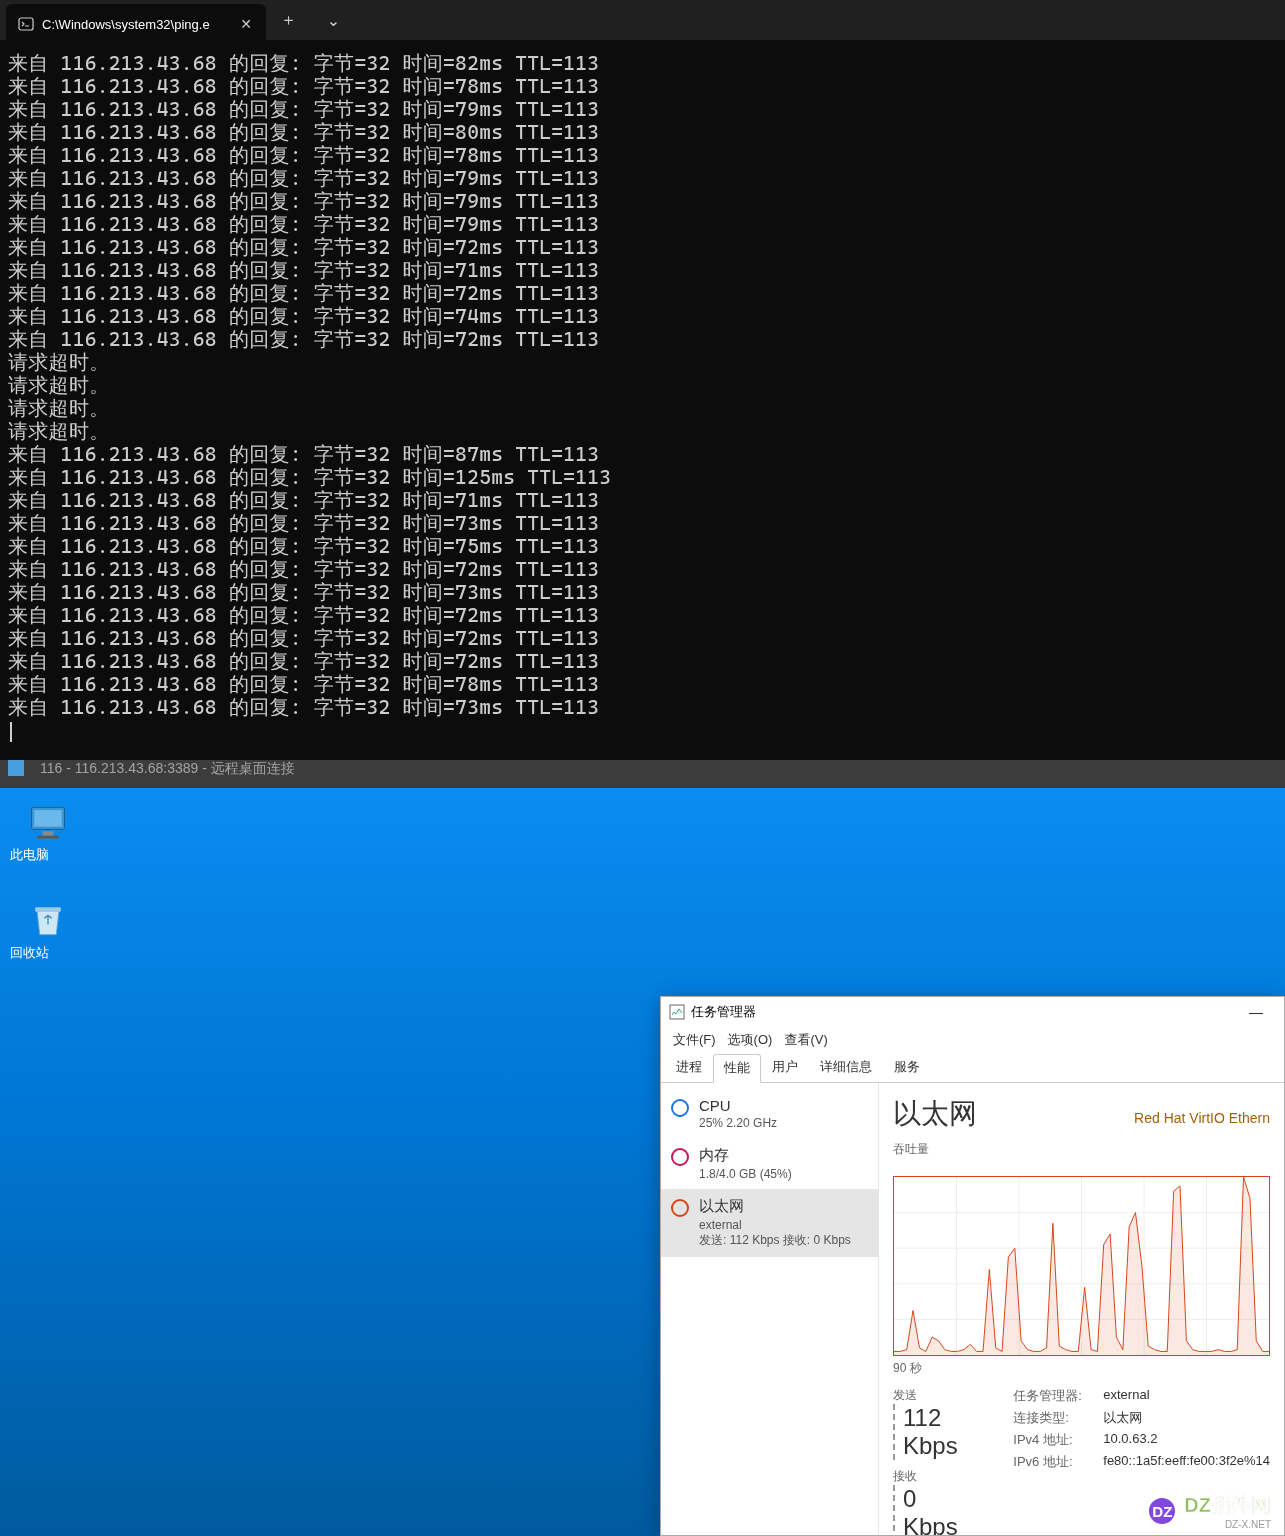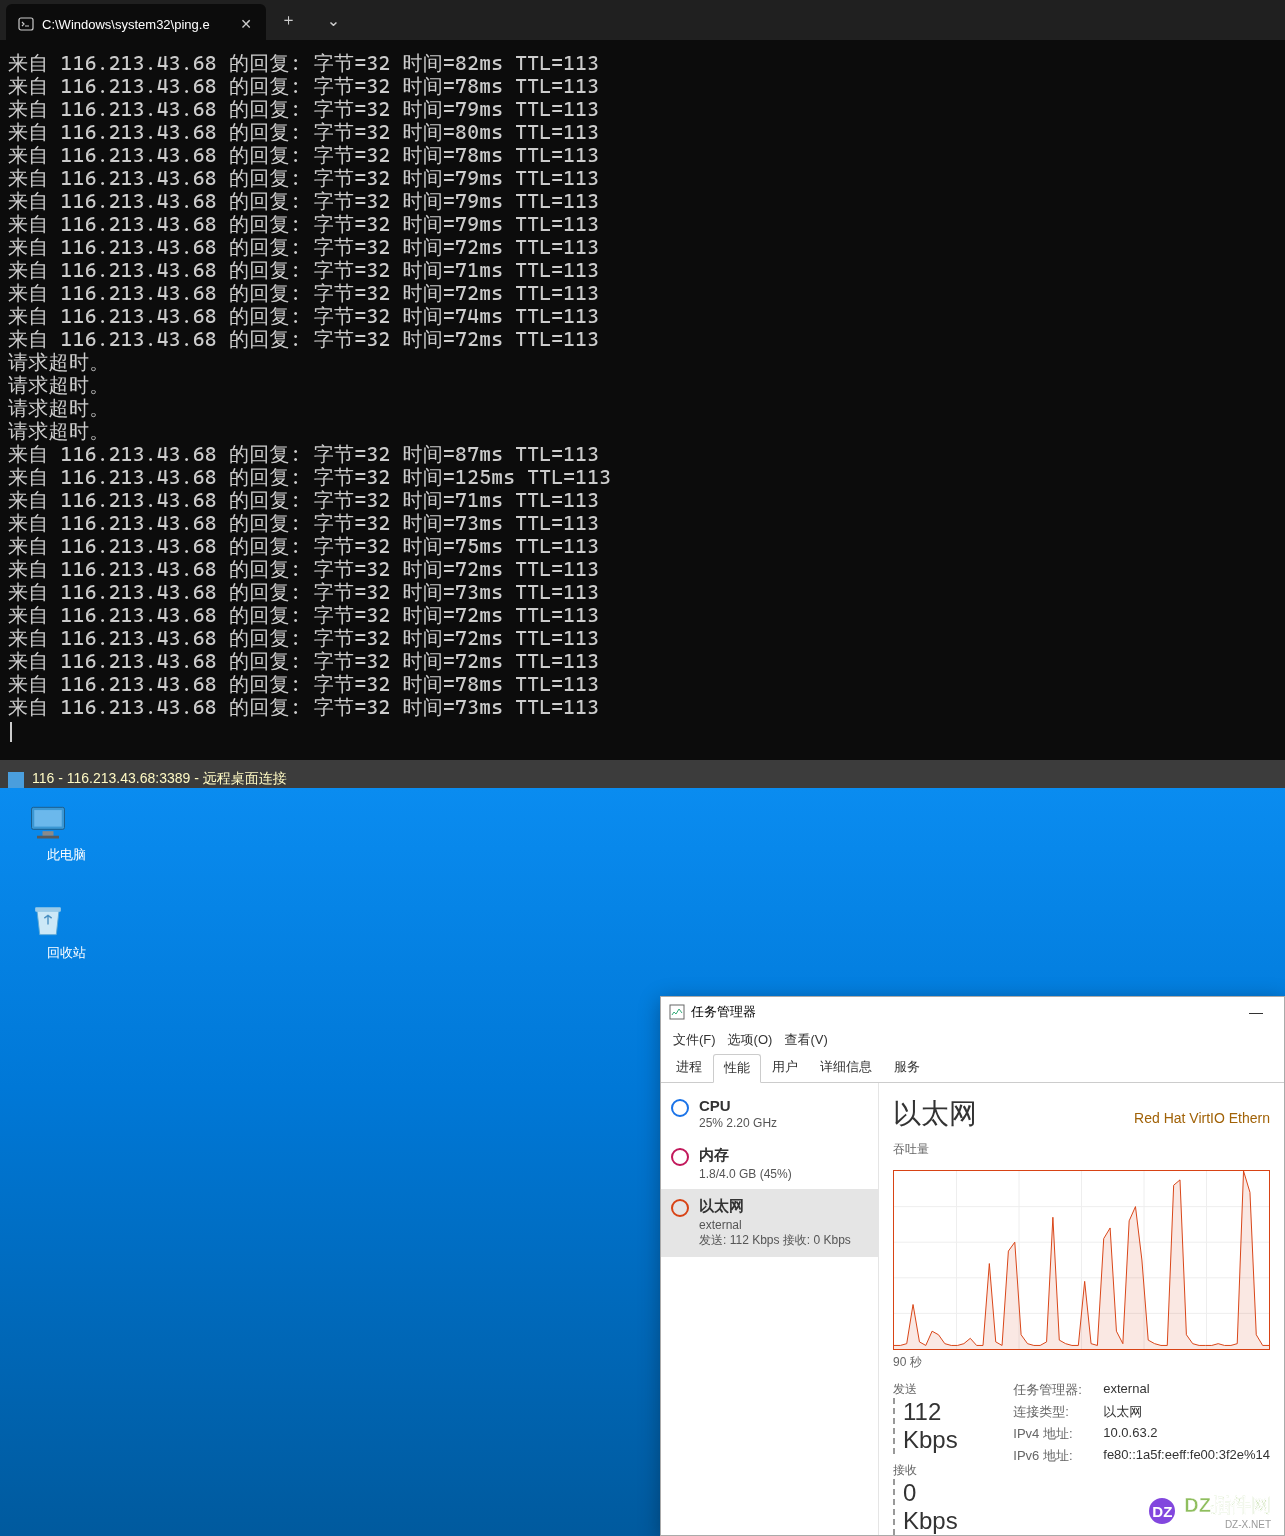--- a/index.html
+++ b/index.html
@@ -6,51 +6,51 @@
 body{width:1285px;height:1536px;overflow:hidden;position:relative;background:#0078d7}
 .terminal-window{position:absolute;top:0;left:0;width:1285px;height:760px;background:#0c0c0c}
 .titlebar{height:40px;background:#202020;display:flex;align-items:stretch}
 .tab{display:flex;align-items:center;background:#0c0c0c;padding:0 12px;gap:8px;min-width:260px;height:40px;border-radius:6px 6px 0 0;margin-top:4px;margin-left:6px}
 .tab-icon{width:16px;height:16px;display:flex;align-items:center;justify-content:center;color:#ccc;font-size:12px}
 .tab-title{color:#fff;font-size:13px;flex:1}
 .tab-close{width:16px;height:16px;display:flex;align-items:center;justify-content:center;color:#ccc;cursor:pointer;font-size:14px}
 .tb-btn{width:45px;display:flex;align-items:center;justify-content:center;color:#ccc;font-size:16px;cursor:pointer}
 .terminal-body{font-family:"Cascadia Mono","Consolas",monospace;color:#ccc;font-size:20px;line-height:23px;padding:12px 8px;white-space:pre;letter-spacing:0.3px}
 .cursor{display:inline-block;width:2px;height:20px;background:#ccc;vertical-align:text-bottom;margin-left:2px}
-.rdp-titlebar{position:absolute;top:760px;left:0;width:1285px;height:28px;background:#3c3c3c;display:flex;align-items:flex-end;padding:0 8px;gap:8px;color:#fef9c3;font-size:14px}
+.rdp-titlebar{position:absolute;top:760px;left:0;width:1285px;height:28px;background:#3c3c3c;display:flex;align-items:flex-start;padding:0 8px;gap:16px;color:#a3a3a3;font-size:14px}
 .rdp-icon{width:16px;height:16px;background:#4a9edd;display:inline-block}
 .desktop{position:absolute;top:788px;left:0;width:1285px;height:748px;background:linear-gradient(180deg,#0a8cf0 0%,#0078d7 40%,#005a9e 100%)}
-.desktop-icon{position:absolute;width:76px;text-align:right;color:#fff;font-size:13px;cursor:pointer}
+.desktop-icon{position:absolute;width:76px;text-align:left;color:#fff;font-size:13px;cursor:pointer}
 .desktop-icon .ico{width:48px;height:40px;margin:0 auto 4px;display:flex;align-items:center;justify-content:center}
 .ico-computer svg,.ico-recycle svg{width:44px;height:40px}
 .taskmgr{position:absolute;bottom:0;right:0;width:625px;height:540px;background:#fff;border:1px solid #aaa;box-shadow:0 4px 20px rgba(0,0,0,.3)}
 .tm-titlebar{height:30px;display:flex;align-items:center;padding:0 8px;gap:6px;font-size:13px}
 .tm-icon{width:16px;height:16px}
 .tm-winbtn{margin-left:auto;width:40px;text-align:center;font-size:14px;color:#333;cursor:pointer}
 .tm-menu{height:26px;display:flex;align-items:center;padding:0 6px;font-size:13px;color:#333}
 .tm-menu span{padding:0 6px;cursor:pointer}
 .tm-tabs{height:30px;display:flex;border-bottom:1px solid #ccc;padding-left:4px}
 .tm-tab{padding:4px 10px;font-size:13px;border:1px solid transparent;cursor:pointer;color:#333;border-top-left-radius:3px;border-top-right-radius:3px;}
 .tm-tab.active{border:1px solid #ccc;border-bottom:1px solid #fff;background:#fff;position:relative;top:1px}
 .tm-body{display:flex;height:calc(100% - 86px)}
 .tm-side{width:218px;border-right:1px solid #e5e5e5;padding-top:6px}
 .tm-item{display:flex;padding:8px 10px;gap:10px;cursor:pointer}
 .tm-item.selected{background:#e5e5e5}
 .tm-ring{width:18px;height:18px;border:2px solid;border-radius:50%;flex-shrink:0;margin-top:2px}
 .ring-cpu{border-color:#1a73e8}
 .ring-mem{border-color:#c2185b}
 .ring-net{border-color:#d84315}
 .tm-item-txt{font-size:13px;color:#333}
-.tm-item-title{font-weight:700;font-size:15px;margin-bottom:2px}
+.tm-item-title{font-weight:400;font-size:15px;margin-bottom:2px}
 .tm-item-sub{font-size:12px;color:#555}
 .tm-main{flex:1;padding:12px 14px;overflow:hidden}
 .tm-hdr{display:flex;justify-content:space-between;align-items:baseline;margin-bottom:8px}
 .tm-hdr-title{font-size:28px;font-weight:400;color:#333}
 .tm-hdr-sub{font-size:14px;color:#a16207}
-.tm-sec-label{font-size:12px;color:#666;margin-bottom:12px}
+.tm-sec-label{font-size:12px;color:#666;margin-bottom:18px}
 .tm-chart{border:1px solid #d84315;height:180px;position:relative;margin-bottom:4px;background:#fff}
 .tm-chart svg{width:100%;height:100%}
 .tm-chart-foot{font-size:12px;color:#666;margin-bottom:10px}
 .tm-stats{display:flex;gap:52px;margin-top:8px}
 .tm-stat-block .lbl{font-size:12px;color:#666}
 .tm-stat-block .val{font-size:24px;color:#333;border-left:2px dashed #999;padding-left:8px;margin-bottom:8px}
 .tm-info-grid{font-size:13px;color:#333}
 .tm-info-grid div{display:flex;margin-bottom:4px}
 .tm-info-grid .k{width:90px;color:#666}
 .watermark{position:absolute;bottom:6px;right:14px;display:flex;align-items:center;gap:6px;opacity:.85;z-index:999}

